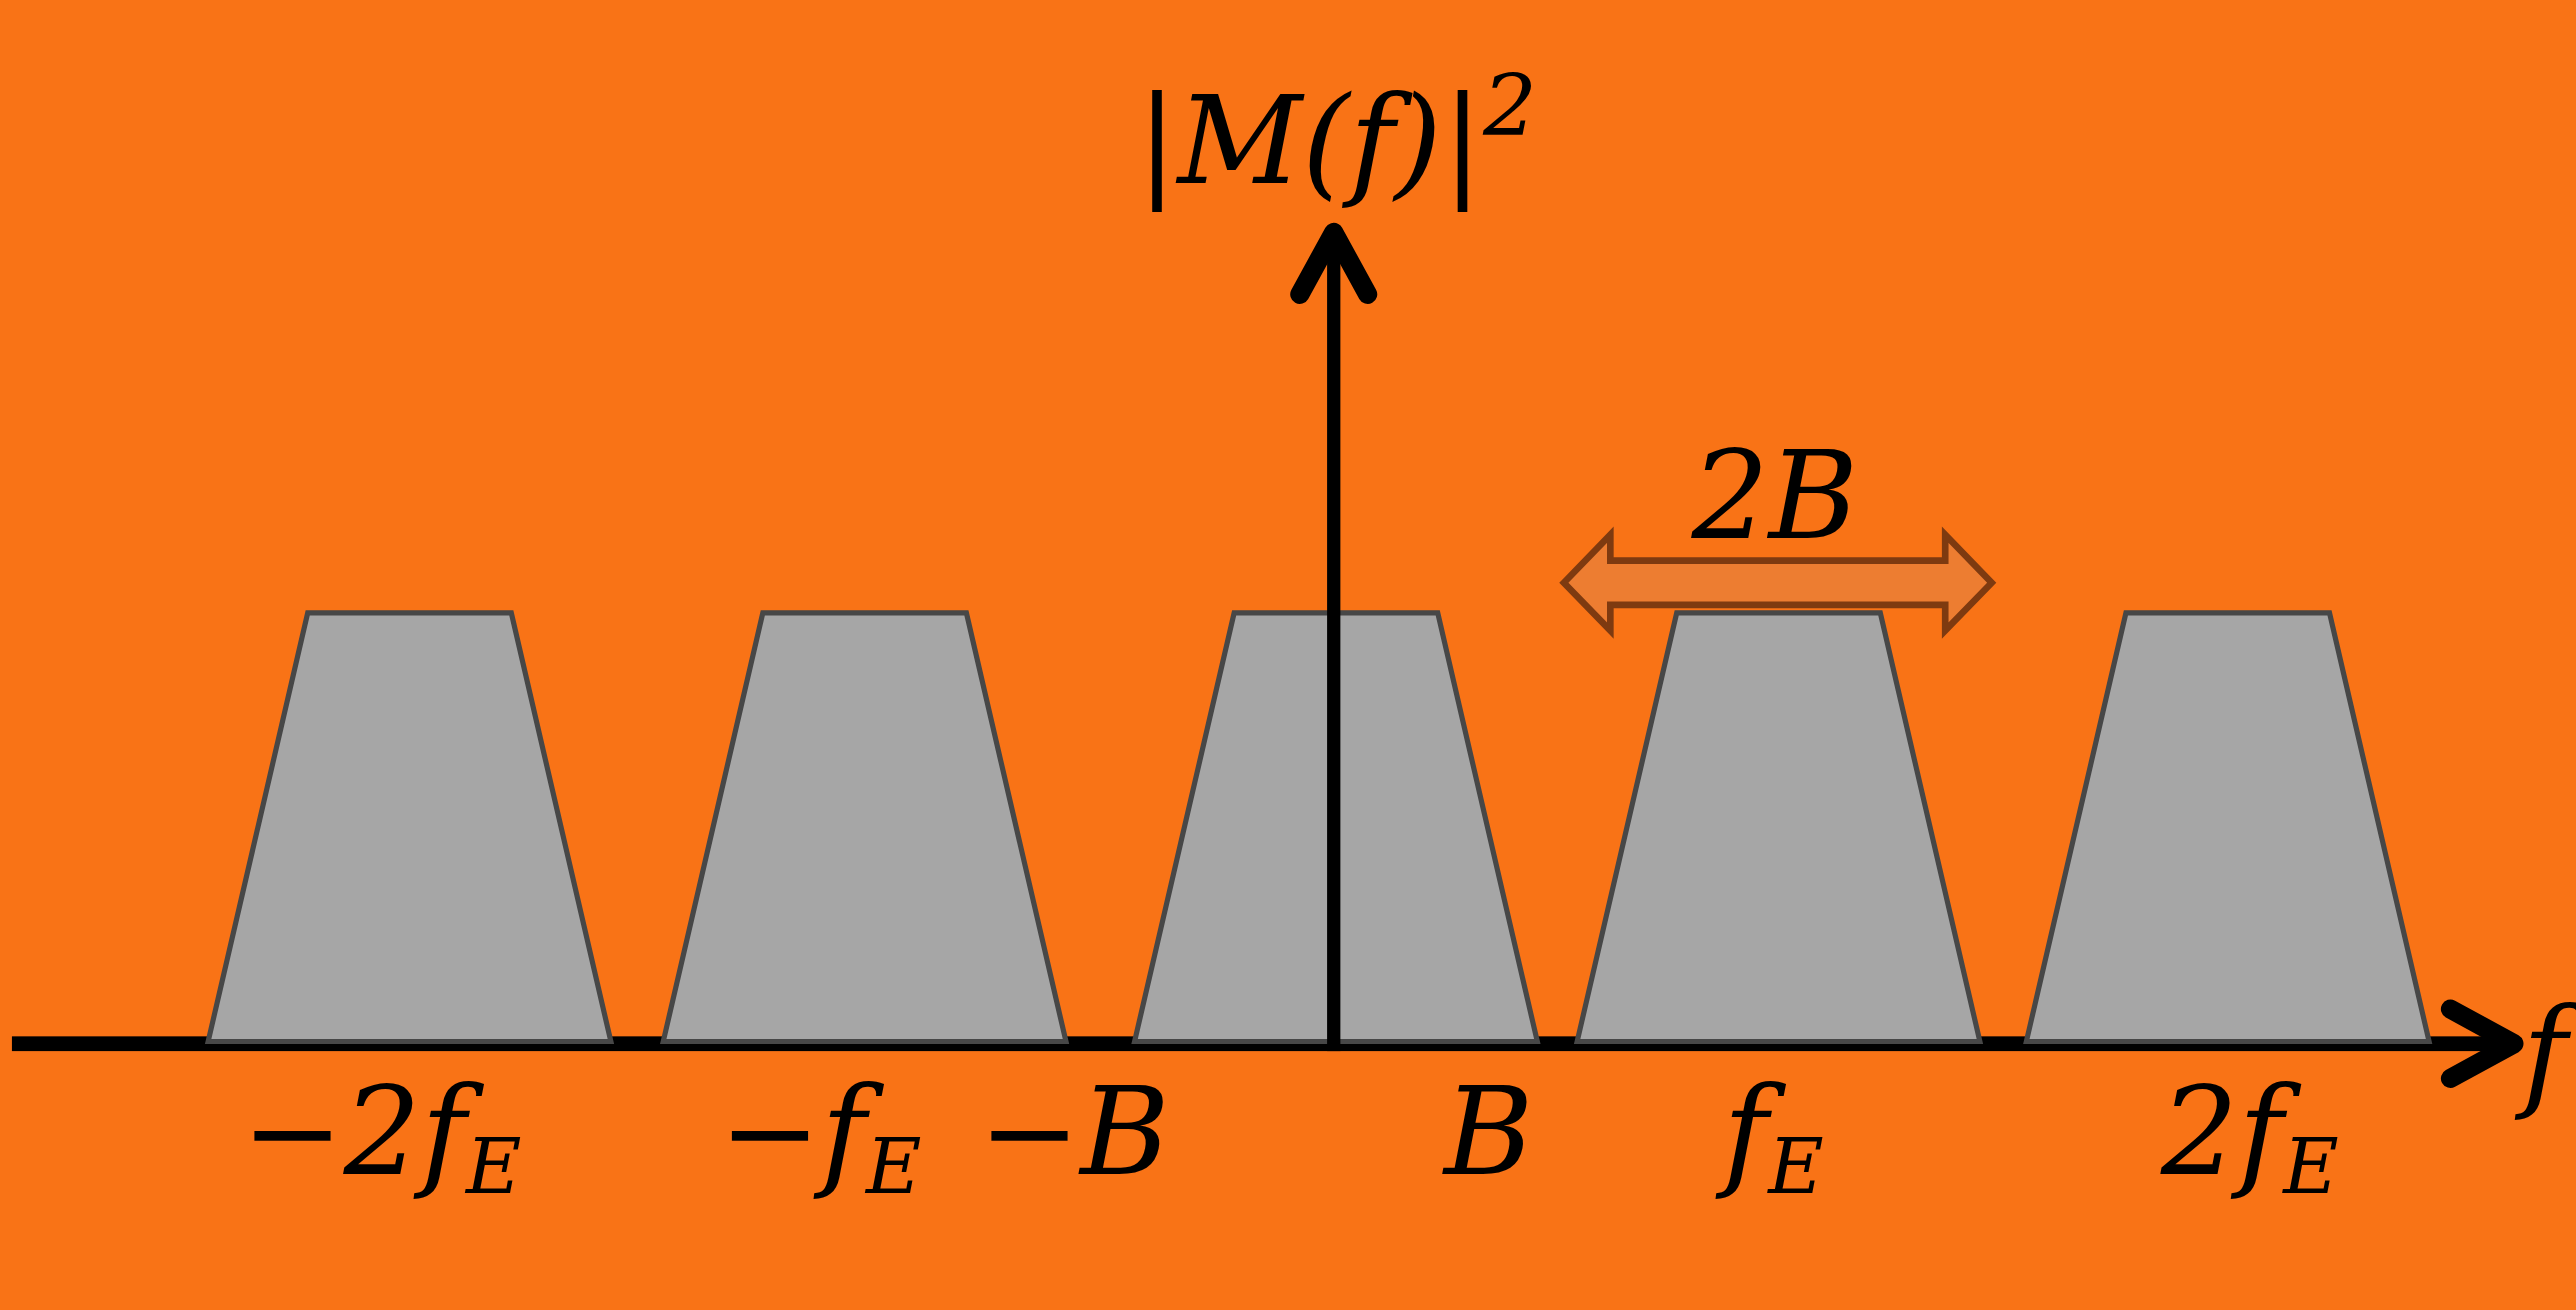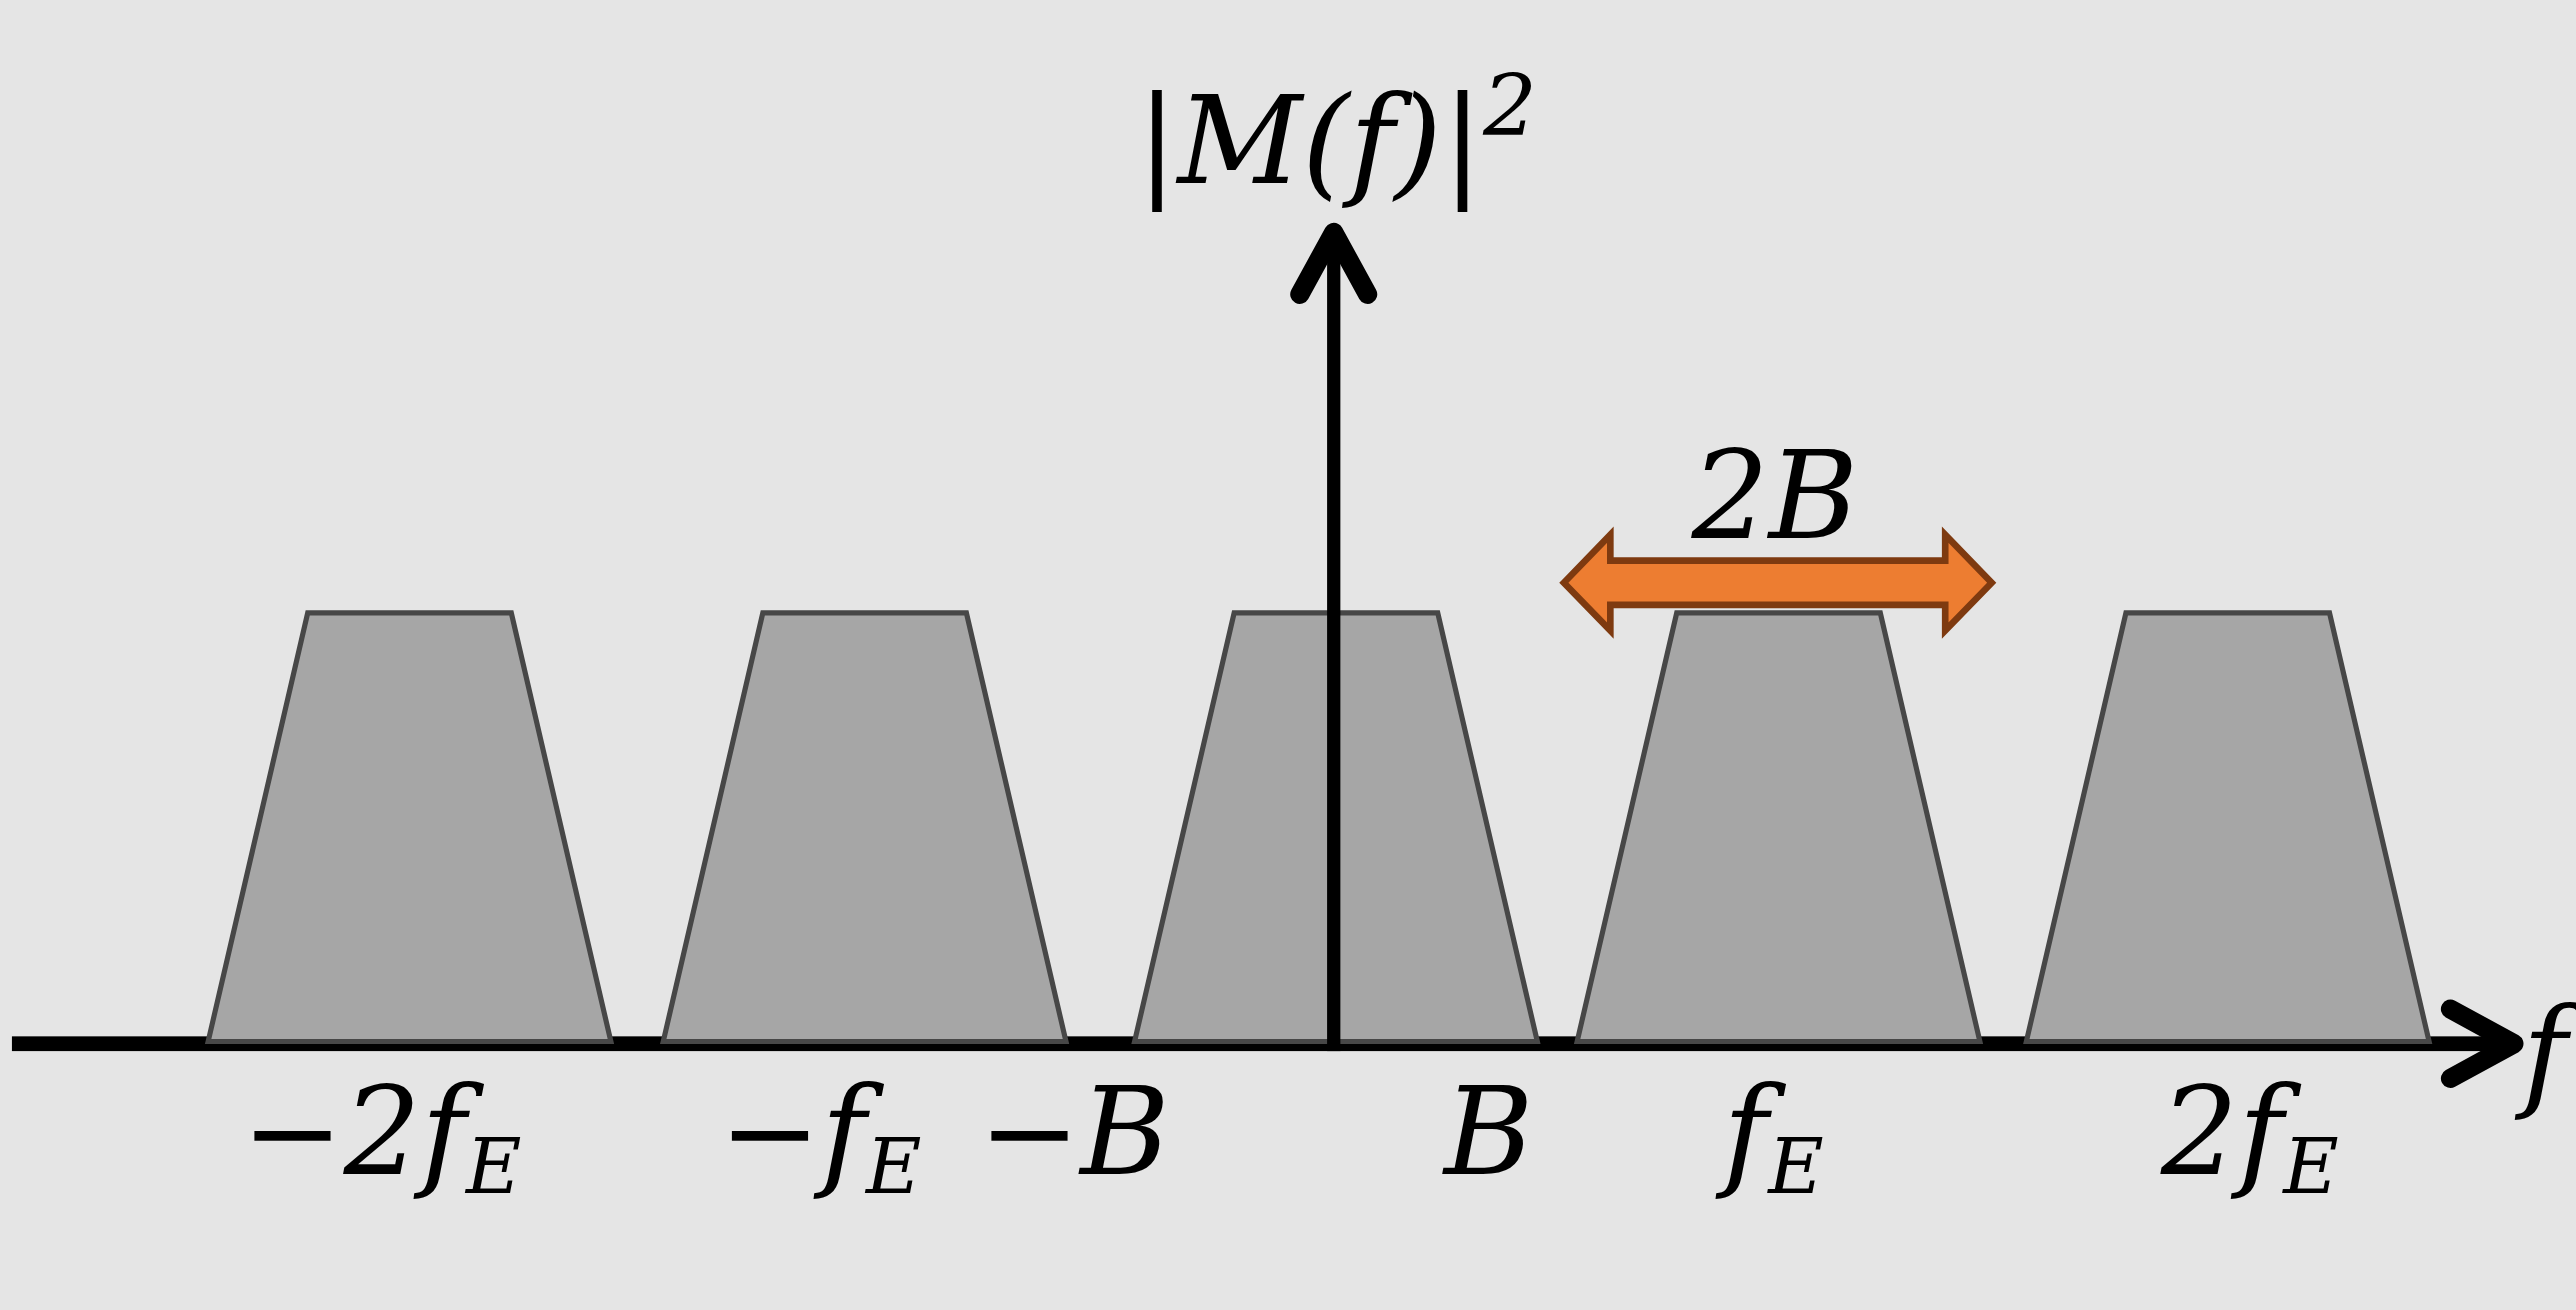--- a/index.html
+++ b/index.html
@@ -4,21 +4,21 @@
 <style>
   html, body {
     margin: 0;
     padding: 0;
     background: #ffffff;
   }
   .stage {
     position: relative;
     width: 2576px;
     height: 1310px;
-    background: #e5e5e5;
+    background: #f97316;
     overflow: hidden;
   }
   svg { display: block; }
 
   .lobe {
     fill: #a6a6a6;
     stroke: #474747;
     stroke-width: 7;
     stroke-linejoin: miter;
   }

